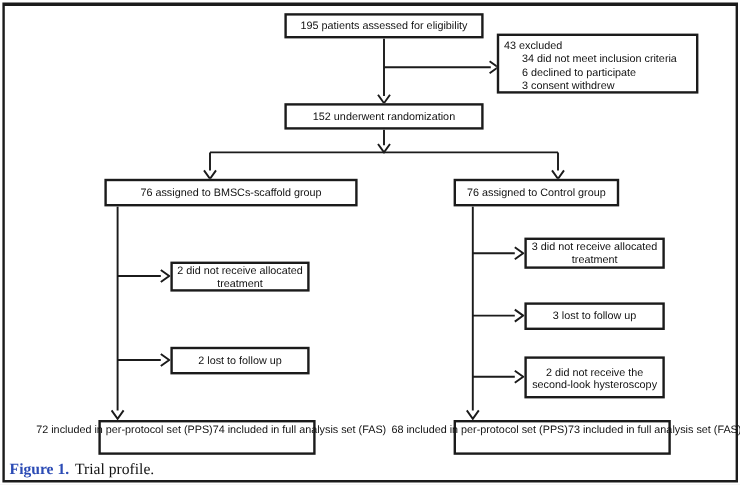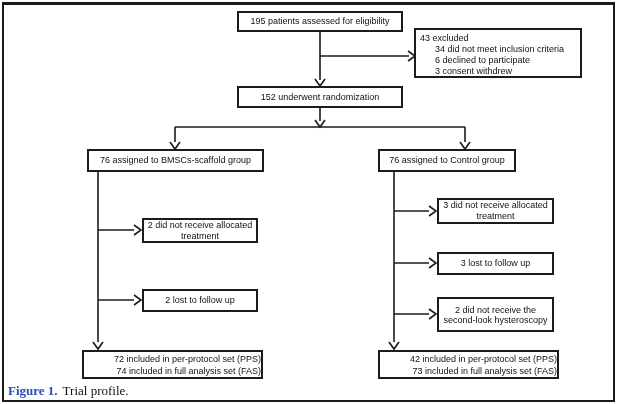--- a/index.html
+++ b/index.html
@@ -13,21 +13,21 @@
   }
   .connectors{position:absolute;left:0;top:0;width:617px;height:404px;}
   .connectors line{stroke:#1b1b1b;stroke-width:1.6;}
   .connectors polyline{stroke:#1b1b1b;stroke-width:1.6;fill:none;}
   .box{
     position:absolute;background:#fff;border:2px solid #1b1b1b;box-sizing:border-box;
     font-size:9px;line-height:11px;display:flex;align-items:center;justify-content:center;
     text-align:center;
   }
   .nowrap{white-space:nowrap;}
-  .left-align{flex-direction:column;align-items:flex-end;text-align:left;padding-left:7px;}
+  .left-align{flex-direction:row;align-items:flex-start;text-align:left;padding-left:7px;}
   .excluded{display:block;text-align:left;padding:3px 4px;}
   .excluded .indent{padding-left:15px;white-space:nowrap;}
   .excluded .title{white-space:nowrap;}
   .caption{
     position:absolute;left:8px;top:383px;
     font-family:"Liberation Serif",serif;font-size:13px;
   }
   .caption .lbl{color:#2b4bb5;font-weight:bold;margin-right:5px;}
 </style>
 </head>
@@ -99,21 +99,21 @@
     <div class="title">43 excluded</div>
     <div class="indent">34 did not meet inclusion criteria</div>
     <div class="indent">6 declined to participate</div>
     <div class="indent">3 consent withdrew</div>
   </div>
 
   <div class="box nowrap" style="left:237px;top:86px;width:166px;height:22px">
     <span>152 underwent randomization</span>
   </div>
 
-  <div class="box nowrap" style="left:87px;top:149px;width:177px;height:23px">
+  <div class="box nowrap" style="left:87px;top:149px;width:211px;height:23px">
     <span>76 assigned to BMSCs-scaffold group</span>
   </div>
 
   <div class="box nowrap" style="left:378px;top:149px;width:138px;height:23px">
     <span>76 assigned to Control group</span>
   </div>
 
   <div class="box" style="left:142px;top:218px;width:116px;height:25px">
     <span>2 did not receive allocated treatment</span>
   </div>
@@ -133,21 +133,21 @@
   <div class="box" style="left:437px;top:297px;width:117px;height:35px;line-height:10px">
     <span>2 did not receive the second-look hysteroscopy</span>
   </div>
 
   <div class="box left-align" style="left:82px;top:350px;width:181px;height:29px;line-height:12px">
     <div class="nowrap">72 included in per-protocol set (PPS)</div>
     <div class="nowrap">74 included in full analysis set (FAS)</div>
   </div>
 
   <div class="box left-align" style="left:378px;top:350px;width:181px;height:29px;line-height:12px">
-    <div class="nowrap">42 included in per-protocol set (PPS)</div>
+    <div class="nowrap">68 included in per-protocol set (PPS)</div>
     <div class="nowrap">73 included in full analysis set (FAS)</div>
   </div>
 
   <div class="caption">
     <span class="lbl">Figure 1.</span><span>Trial profile.</span>
   </div>
 
 </div>
 
 </body></html>

